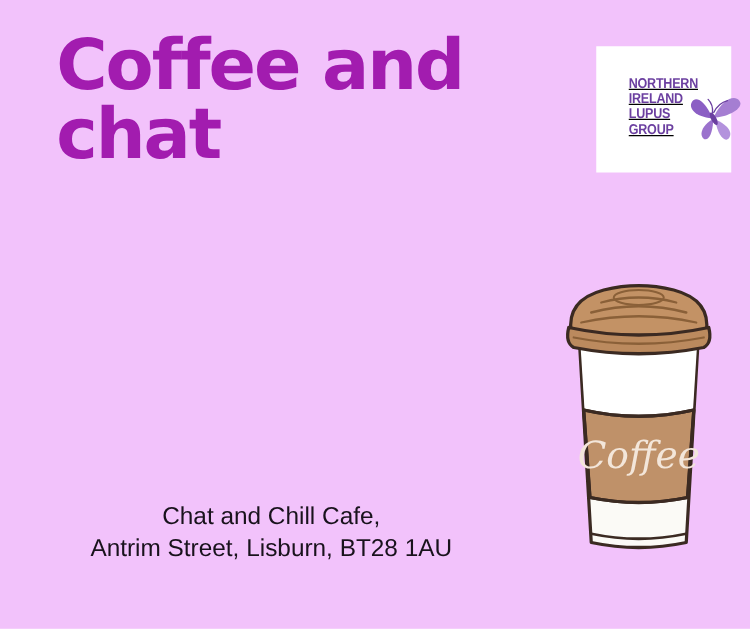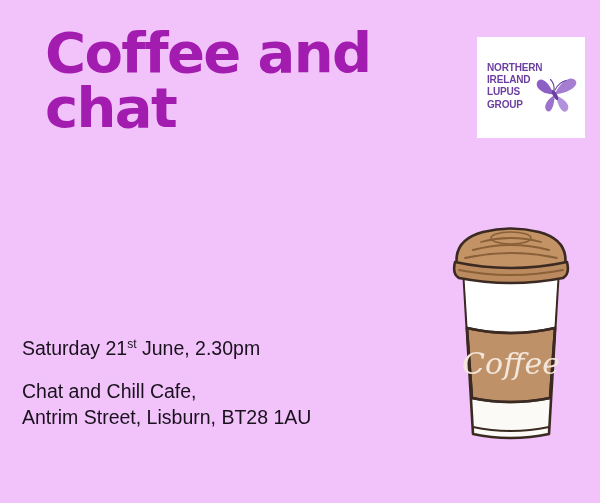--- a/index.html
+++ b/index.html
@@ -41,24 +41,25 @@
   #logo-card {
     position: absolute;
     left: 477px;
     top: 37px;
     width: 108px;
     height: 101px;
     background: #ffffff;
   }
   #logo-inner {
     position: absolute;
-    left: 10px;
+    left: 26px;
     top: 25px;
     width: 96px;
     height: 52px;
+    text-decoration: underline;
   }
   .logo-line {
     font-family: "Liberation Sans Narrow", "Liberation Sans", sans-serif;
     font-weight: 700;
     color: #6b3fa0;
     letter-spacing: -0.2px;
     line-height: 1.02;
     transform: scaleX(0.88);
     transform-origin: left center;
   }
@@ -78,21 +79,21 @@
     position: absolute;
     left: 22px;
     color: #19121c;
     font-family: "Liberation Sans", sans-serif;
     font-size: 19.5px;
     line-height: 26px;
     white-space: pre-line;
   }
   #para-intro { top: 231px; width: 400px; }
   #para-date  { top: 335px; width: 330px; }
-  #para-venue { top: 378px; width: 390px; white-space: pre-line; }
+  #para-venue { top: 400px; width: 390px; white-space: pre-line; text-align: center; }
   #para-date sup {
     font-size: 0.62em;
     vertical-align: super;
     line-height: 0;
   }
 
   
   #cup {
     position: absolute;
     left: 437px;
@@ -129,21 +130,20 @@
           <ellipse cx="20" cy="20" rx="2.1" ry="5.6" fill="#6b3fa0" transform="rotate(-28 20 20)"></ellipse>
 
           <path d="M20 15 C22.5 10, 27 6.5, 31 5.5" stroke="#6b3fa0" stroke-width="1.1" fill="none" stroke-linecap="round"></path>
           <path d="M19 15.5 C19.5 10.5, 18 7, 15.5 4.5" stroke="#6b3fa0" stroke-width="1.1" fill="none" stroke-linecap="round"></path>
         </g>
       </svg>
     </div>
   </div>
 
 
-  <div class="body-block" id="para-date"><span>Saturday 21</span><sup>st</sup><span> June, 2.30pm</span></div>
 
   <div class="body-block" id="para-venue">Chat and Chill Cafe,
 Antrim Street, Lisburn, BT28 1AU</div>
 
   <svg id="cup" viewBox="0 0 148 220">
     <g stroke="#3b2a22" stroke-width="2.6" stroke-linejoin="round" stroke-linecap="round">
 
       <path d="M26 42 L36 212 Q74 220 112 212 L122 42 Z" fill="#fbfaf6"></path>
 
       <path d="M27 48 L31 112 Q74 120 117 112 L121 48 Z" fill="#ffffff" stroke="none"></path>

